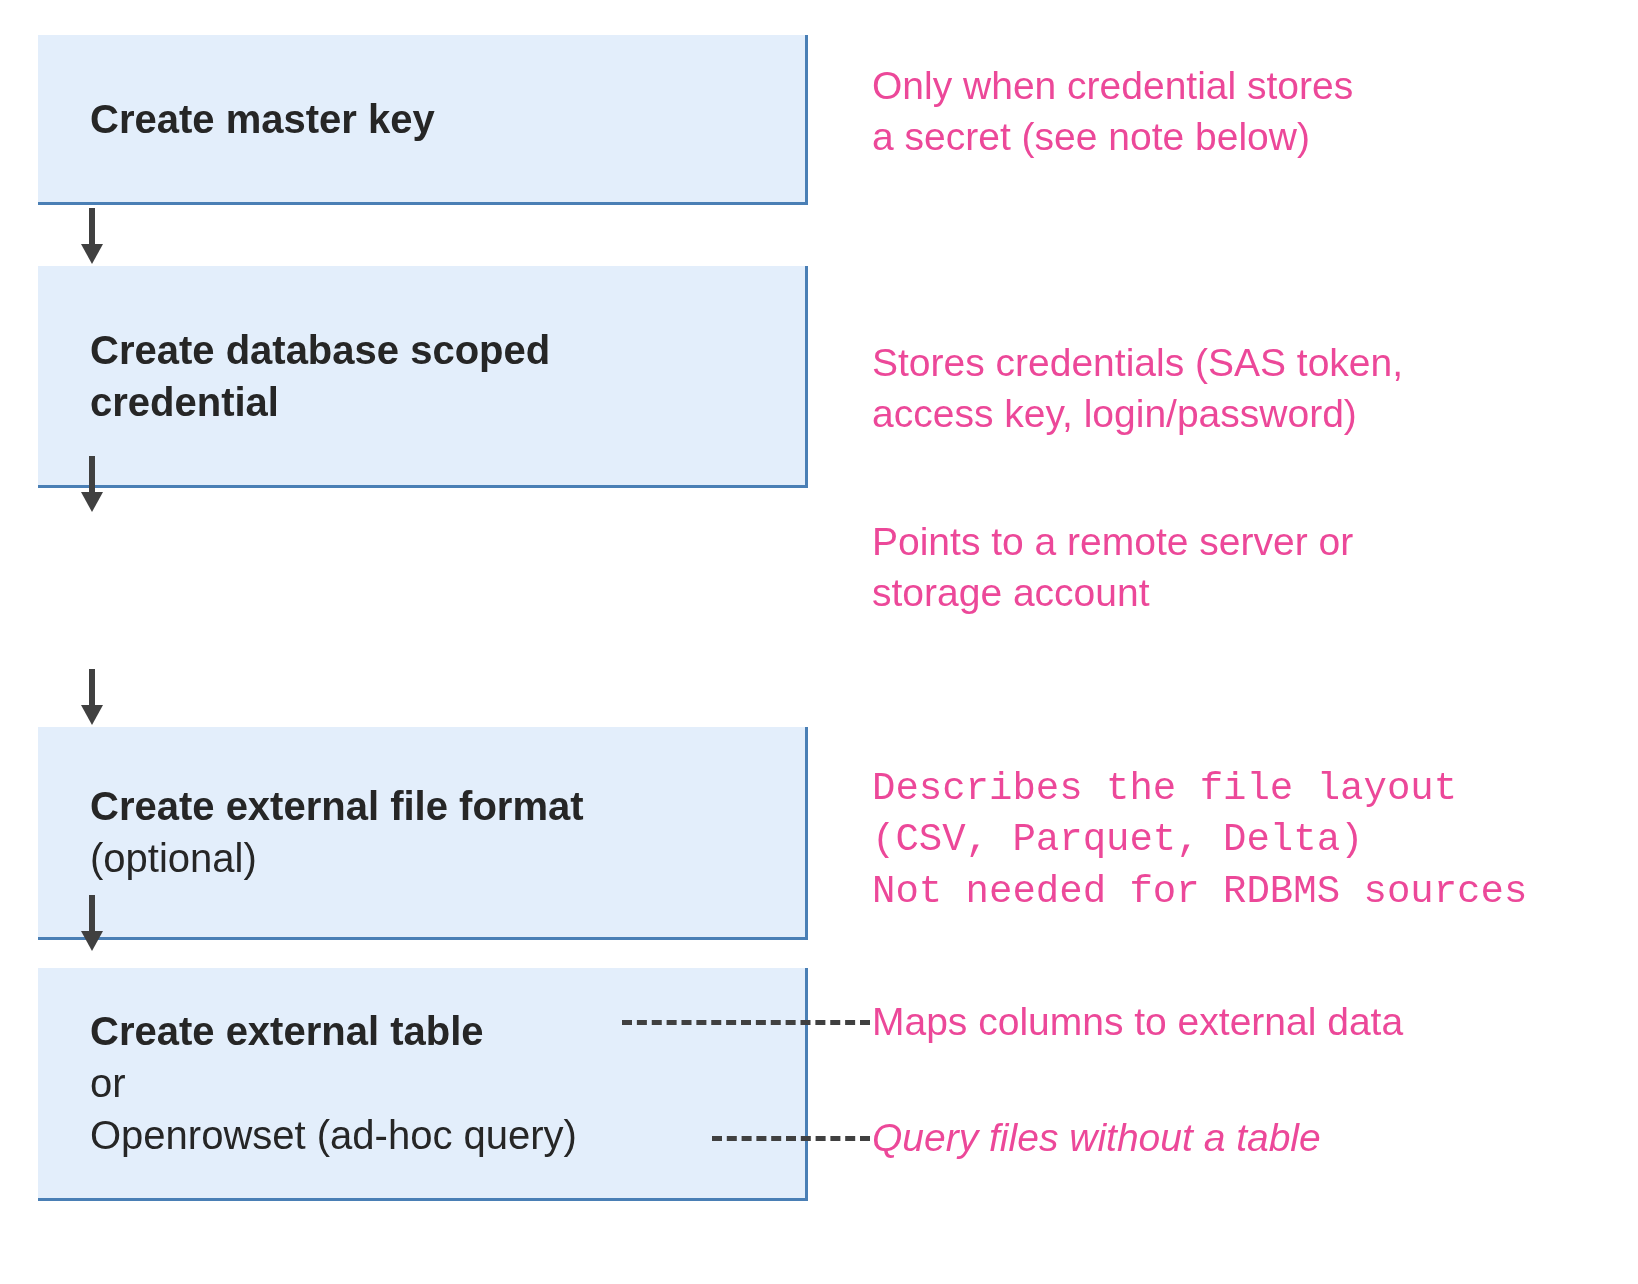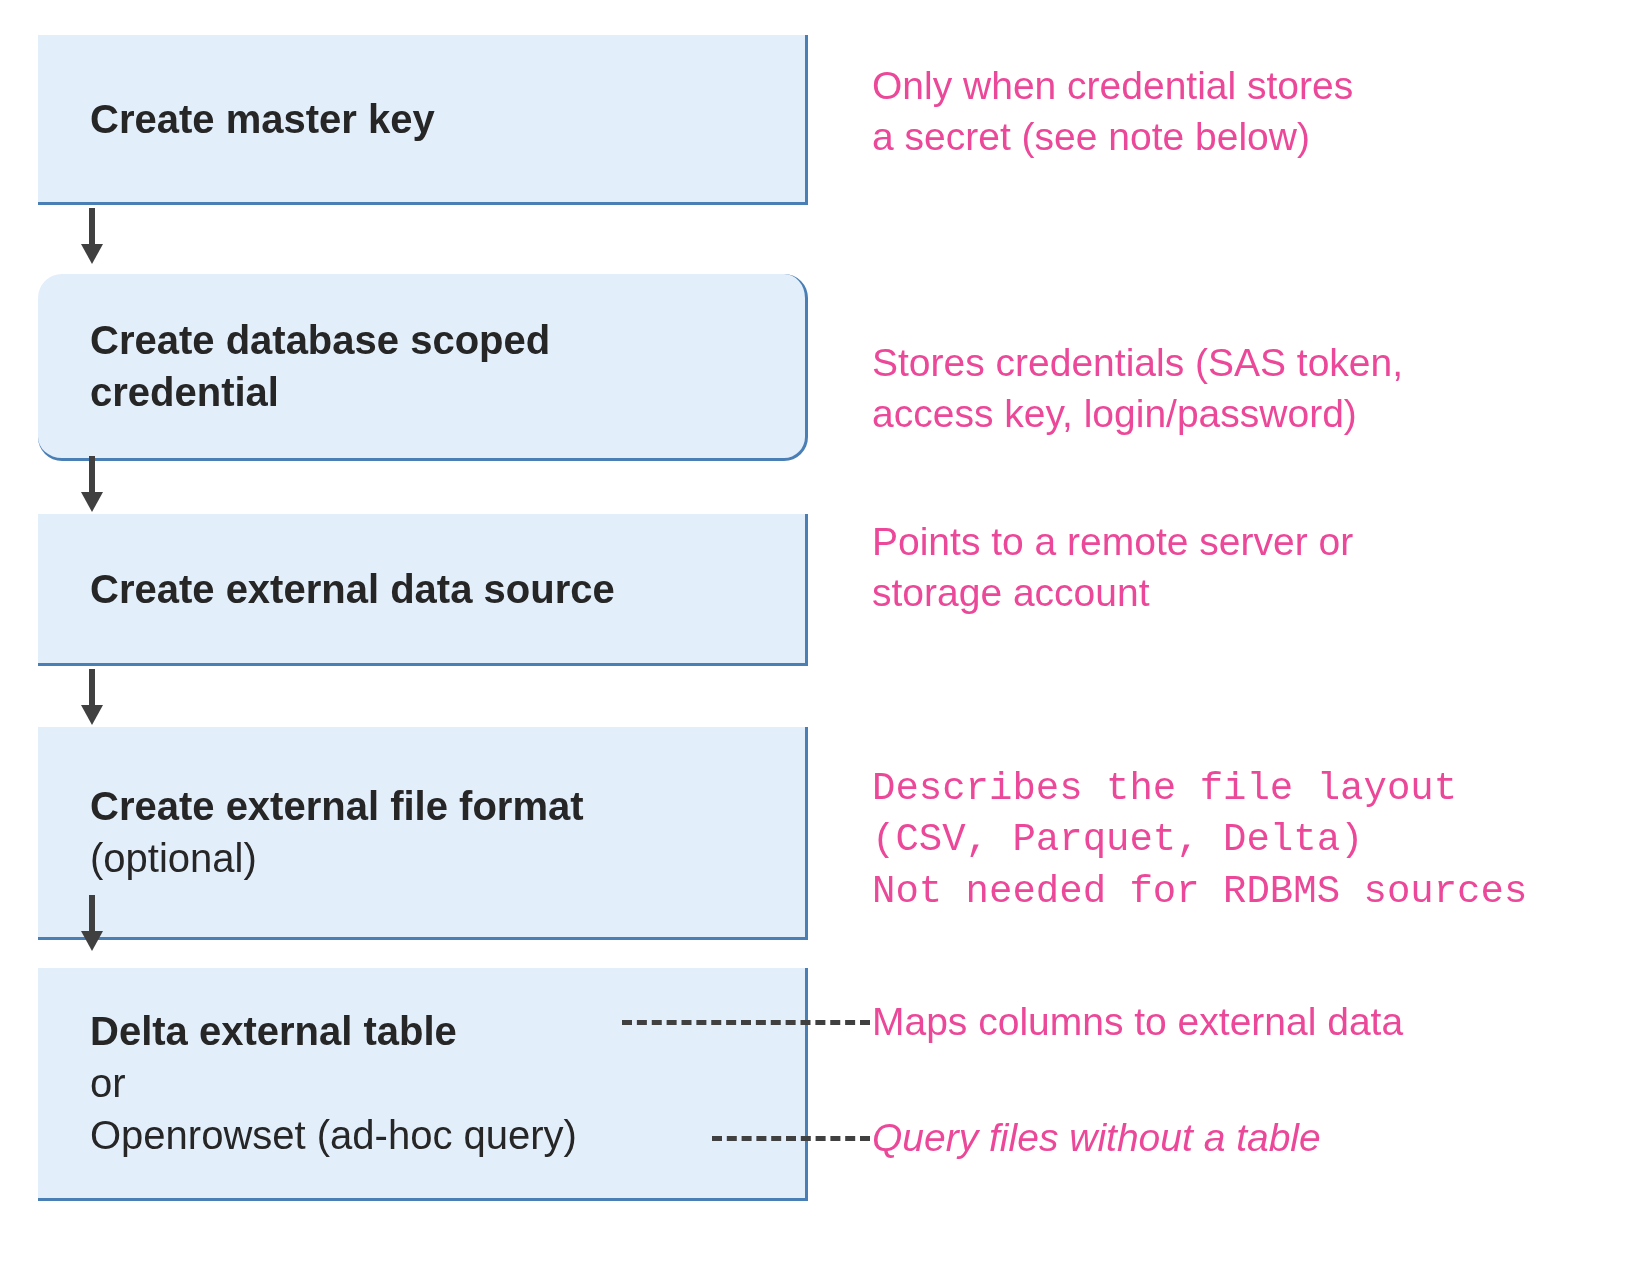--- a/index.html
+++ b/index.html
@@ -96,37 +96,34 @@
   <div class="note" style="top:60px;">
     <span class="note-line">Only when credential stores</span>
     <span class="note-line">a secret (see note below)</span>
   </div>
 
   <div class="arrow" style="top:208px; height:56px;">
     <div class="shaft" style="height:36px;"></div>
     <div class="head" style="top:36px;"></div>
   </div>
 
-  <div class="flow-box" style="top:274px; height:187px;border-radius:24px;">
+  <div class="flow-box" style="top:266px; height:222px;">
     <div class="box-line strong">Create database scoped</div>
     <div class="box-line strong">credential</div>
   </div>
   <div class="note" style="top:296px;margin-top:41px;">
     <span class="note-line">Stores credentials (SAS token,</span>
     <span class="note-line">access key, login/password)</span>
   </div>
 
   <div class="arrow" style="top:456px; height:56px;">
     <div class="shaft" style="height:36px;"></div>
     <div class="head" style="top:36px;"></div>
   </div>
 
-  <div class="flow-box" style="top:514px; height:152px;">
-    <div class="box-line strong">Create external data source</div>
-  </div>
   <div class="note" style="top:516px;">
     <span class="note-line">Points to a remote server or</span>
     <span class="note-line">storage account</span>
   </div>
 
   <div class="arrow" style="top:669px; height:56px;">
     <div class="shaft" style="height:36px;"></div>
     <div class="head" style="top:36px;"></div>
   </div>
 
@@ -139,21 +136,21 @@
     <span class="note-line">(CSV, Parquet, Delta)</span>
     <span class="note-line">Not needed for RDBMS sources</span>
   </div>
 
   <div class="arrow" style="top:895px; height:56px;">
     <div class="shaft" style="height:36px;"></div>
     <div class="head" style="top:36px;"></div>
   </div>
 
   <div class="flow-box" style="top:968px; height:233px; padding-left:52px;">
-    <div class="box-line strong">Delta external table</div>
+    <div class="box-line strong">Create external table</div>
     <div class="box-line">or</div>
     <div class="box-line"><span style="font-weight:normal;">Openrowset</span><span> (ad-hoc query)</span></div>
   </div>
 
   <div class="dashed" style="left:622px; top:1020px; width:248px;"></div>
   <div class="note" style="top:996px;">
     <span class="note-line">Maps columns to external data</span>
   </div>
 
   <div class="dashed" style="left:712px; top:1136px; width:158px;"></div>

